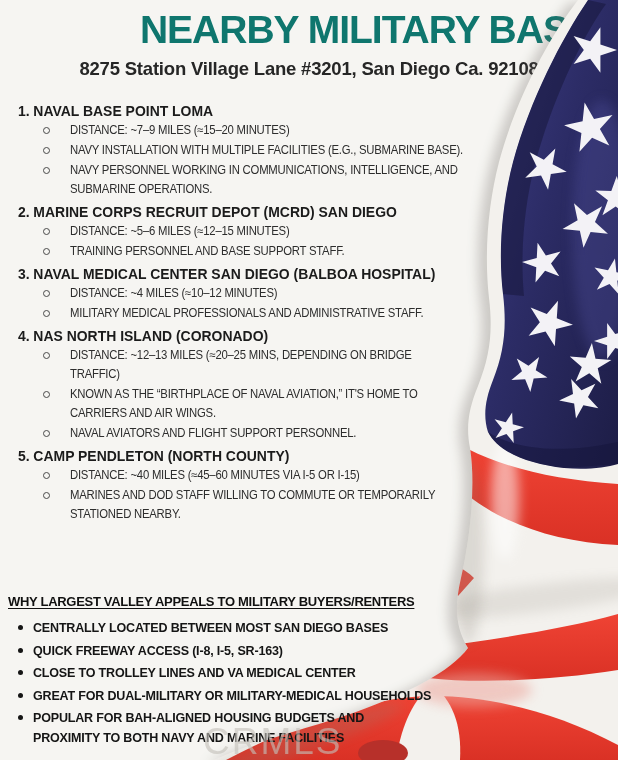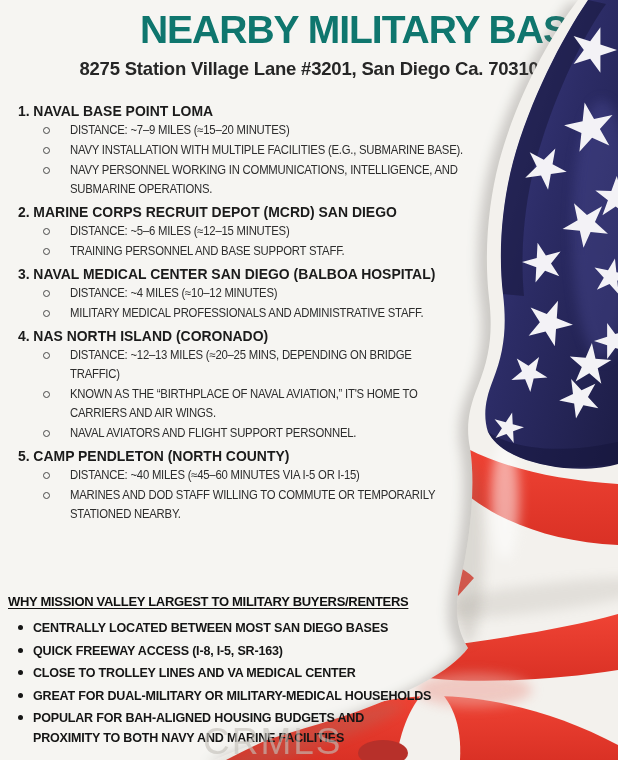--- a/index.html
+++ b/index.html
@@ -46,21 +46,21 @@
     position:absolute;left:203px;top:721px;z-index:3;
     font-size:37px;font-weight:400;letter-spacing:2px;
     color:rgba(196,192,186,0.62);
   }
 </style>
 </head>
 <body>
 
 <div class="content">
   <h1 class="title">NEARBY MILITARY BASES</h1>
-  <div class="subtitle">8275 Station Village Lane #3201, San Diego Ca. 70310</div>
+  <div class="subtitle">8275 Station Village Lane #3201, San Diego Ca. 92108</div>
 
   <div class="bases">
 
       <div class="base">
         <div class="base-head">
           <span class="shx"><span class="num">1.</span><span>NAVAL BASE POINT LOMA</span></span>
         </div>
         <div class="bullets">
 
             <div class="bullet">
@@ -247,21 +247,21 @@
     <use href="#star" transform="translate(549,323) rotate(22) scale(24)"></use>
     <use href="#star" transform="translate(613,341) rotate(-18) scale(19)"></use>
     <use href="#star" transform="translate(529,373) rotate(32) scale(19)"></use>
     <use href="#star" transform="translate(590,365) rotate(5) scale(22)"></use>
     <use href="#star" transform="translate(580,398) rotate(-25) scale(21)"></use>
     <use href="#star" transform="translate(508,428) rotate(15) scale(16)"></use>
   </g>
 </svg>
 
 <div class="why">
-  <div class="why-head">WHY MISSION VALLEY LARGEST TO MILITARY BUYERS/RENTERS</div>
+  <div class="why-head">WHY LARGEST VALLEY APPEALS TO MILITARY BUYERS/RENTERS</div>
   <div class="why-bullets">
 
       <div class="why-bullet">
         <span class="dot"></span>
         <span class="wtext">CENTRALLY LOCATED BETWEEN MOST SAN DIEGO BASES</span>
       </div>
 
       <div class="why-bullet">
         <span class="dot"></span>
         <span class="wtext">QUICK FREEWAY ACCESS (I-8, I-5, SR-163)</span>

